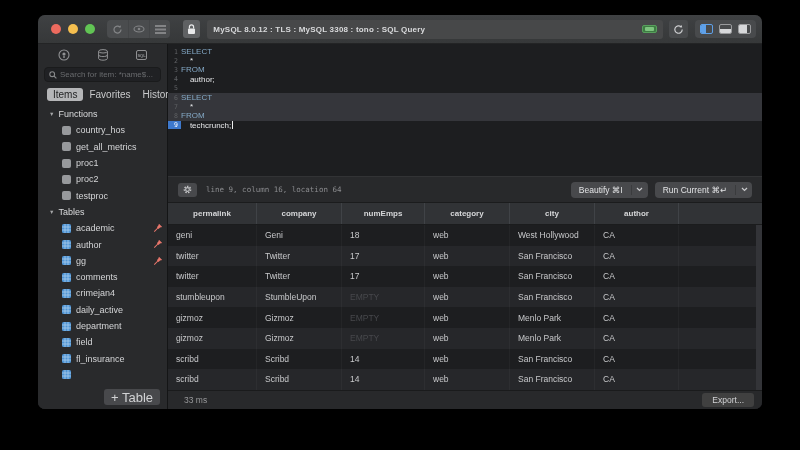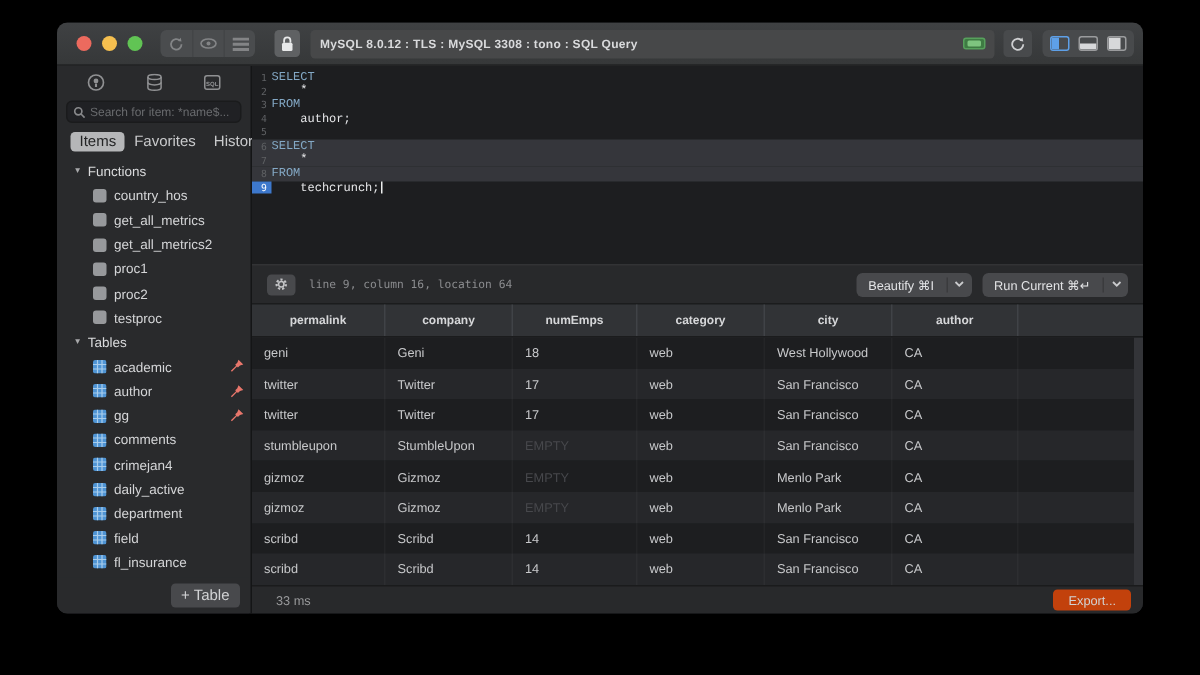--- a/index.html
+++ b/index.html
@@ -57,31 +57,31 @@
   .tree { margin-top:5px; flex:1; overflow:hidden; }
   .tree-header { height:16.3px; display:flex; align-items:center; padding-left:11px; color:#dadbdd; font-size:9px; }
   .tree-header .tri { font-size:5.5px; color:#a7a8aa; margin-right:4px; }
   .tree-item { height:16.3px; display:flex; align-items:center; padding-left:24px; position:relative; }
   .tree-item .ti-label { font-size:9px; color:#d4d5d7; margin-left:5px; white-space:nowrap; }
   .fnicon { width:9px; height:9px; border-radius:2px; background:#97999c; flex:0 0 auto; }
   .tblicon { flex:0 0 auto; display:block; }
   .pin { position:absolute; right:4px; top:3px; }
   .sb-bottom { position:absolute; left:0; right:1px; bottom:0; height:24px; background:#292a2c;
                display:flex; align-items:center; justify-content:flex-end; padding-right:6px; }
-  .addtbl { height:16px; background:#48494c; border-radius:3px; color:#d2d3d5; font-size:10px;
+  .addtbl { height:16px; background:#48494c; border-radius:3px; color:#d2d3d5; font-size:13px;
             display:flex; align-items:center; padding:0 7px; }
 
   
   .editor { height:132px; flex:0 0 132px; background:#1d1e20; padding-top:3px; overflow:hidden; }
   .code-line { display:flex; height:9.2px; align-items:center; }
   .code-line.hl { background:#35363b; }
   .gutter { width:13px; flex:0 0 13px; text-align:right; padding-right:3px; font-family:"DejaVu Sans Mono",monospace;
             font-size:6.5px; color:#5f6164; }
   .gutter.active { background:#3d78cc; color:#fff; }
-  .code-text { font-family:Liberation Mono, monospace; font-size:8px; color:#e6e7e9; white-space:pre; }
+  .code-text { font-family:Liberation Sans, sans-serif; font-size:8px; color:#e6e7e9; white-space:pre; }
   .code-text.kw { color:#84a9c6; }
   .cursor { display:inline-block; width:1px; height:8px; background:#eceded; vertical-align:middle; margin-left:.5px; }
 
   
   .ed-toolbar { height:26px; flex:0 0 26px; background:#28292b; border-top:1px solid #323335;
                 display:flex; align-items:center; padding:0 10px; }
   .gearbtn { width:19px; height:14px; background:#48494c; border-radius:3px; display:flex;
              align-items:center; justify-content:center; }
   .ed-status { margin-left:9px; font-family:"DejaVu Sans Mono",monospace; font-size:7.5px; color:#8b8c8f; }
   .ed-actions { margin-left:auto; display:flex; gap:7px; }
@@ -101,21 +101,21 @@
   .td { font-size:8.5px; color:#c8c9cb; display:flex; align-items:center; padding-left:8px;
         border-right:1px solid rgba(255,255,255,.035); overflow:hidden; white-space:nowrap; }
   .td.emptyval { color:#47484c; }
   .vscroll { position:absolute; top:0; bottom:0; right:0; width:6px; background:#333438; }
 
   
   .footer { height:19px; flex:0 0 19px; background:#28292b; border-top:1px solid #1a1b1c;
             display:flex; align-items:center; padding:0 8px; position:relative; }
   .f-left { font-size:8.5px; color:#98999b; margin-left:8px; }
   .f-center { position:absolute; left:0; right:0; text-align:center; font-size:8.5px; color:#98999b;margin-top:45px; }
-  .exportbtn { margin-left:auto; height:14px; background:#c2410c; border-radius:3px; color:#d2d3d5;
+  .exportbtn { margin-left:auto; height:14px; background:#404040; border-radius:3px; color:#d2d3d5;
                font-size:8.5px; display:flex; align-items:center; padding:0 10px; z-index:1; }
 </style>
 </head>
 <body>
 
 <div class="window">
 
   <div class="titlebar">
     <span class="tl red"></span>
     <span class="tl yel"></span>
@@ -214,24 +214,20 @@
           <div class="tree-item">
             <span class="fnicon"></span>
             <span class="ti-label">country_hos</span>
           </div>
           <div class="tree-item">
             <span class="fnicon"></span>
             <span class="ti-label">get_all_metrics</span>
           </div>
           <div class="tree-item">
             <span class="fnicon"></span>
-            <span class="ti-label">get_all_metrics2</span>
-          </div>
-          <div class="tree-item">
-            <span class="fnicon"></span>
             <span class="ti-label">proc1</span>
           </div>
           <div class="tree-item">
             <span class="fnicon"></span>
             <span class="ti-label">proc2</span>
           </div>
           <div class="tree-item">
             <span class="fnicon"></span>
             <span class="ti-label">testproc</span>
           </div>

